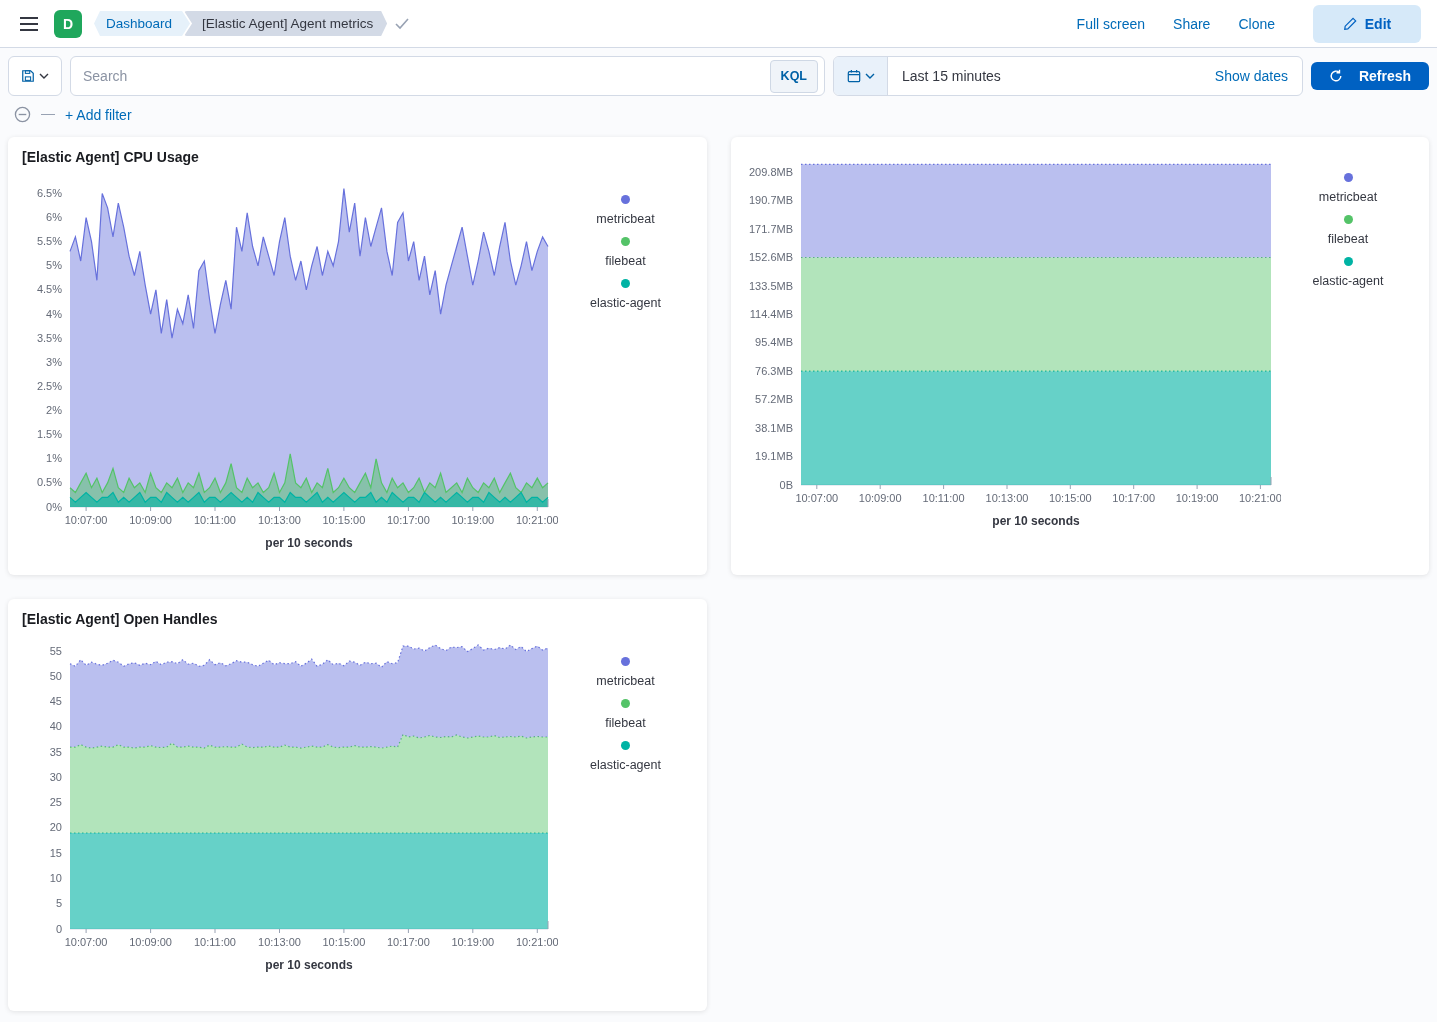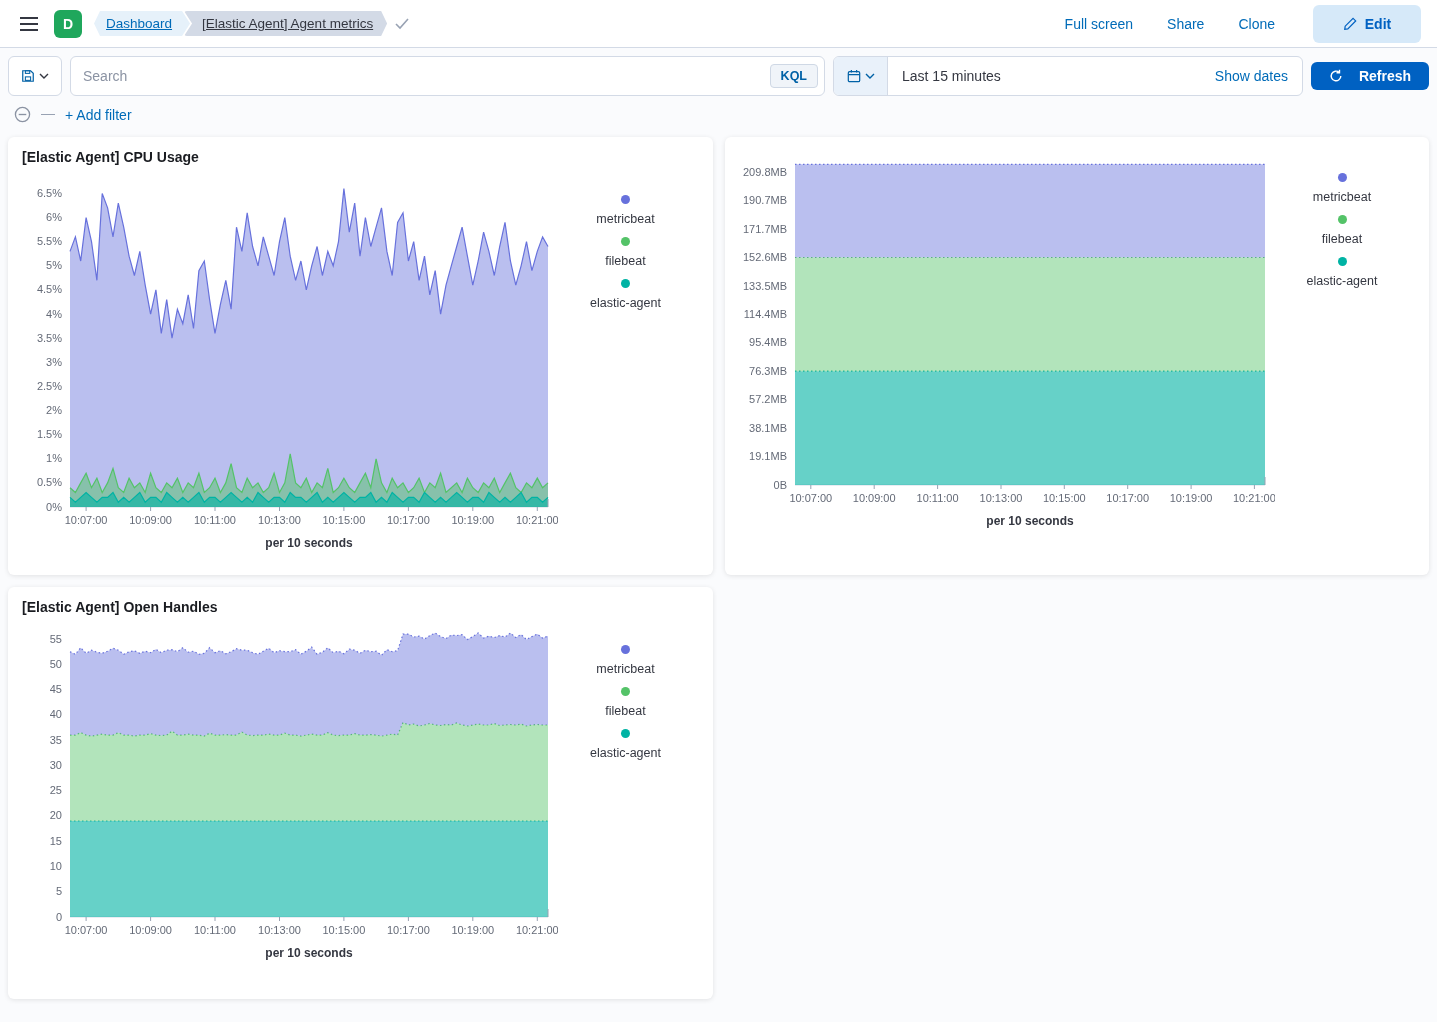--- a/index.html
+++ b/index.html
@@ -15,34 +15,34 @@
   .top-header{
     height:48px; background:#fff; border-bottom:1px solid #d3dae6;
     display:flex; align-items:center; padding:0 16px; gap:12px;
   }
   .menu-btn{ background:none;border:none;cursor:pointer;padding:4px;display:flex; }
   .space-badge{
     width:28px;height:28px;border-radius:6px;background:#1fa75c;color:#fff;
     font-weight:bold;font-size:14px;display:flex;align-items:center;justify-content:center;cursor:pointer;
   }
   .breadcrumbs{ display:flex; align-items:center; }
-  .crumb{ font-size:13.5px; padding:5px 14px; white-space:nowrap;text-decoration:underline; }
+  .crumb{ font-size:13.5px; padding:5px 14px; white-space:nowrap; }
   .crumb.first{
     background:#e6f1fa; color:#006bb8; cursor:pointer;
     clip-path:polygon(6px 0,calc(100% - 8px) 0,100% 50%,calc(100% - 8px) 100%,6px 100%,0 50%);
     padding-left:12px; padding-right:18px; border-radius:3px;
   }
   .crumb.last{
     background:#d3dae6; color:#343741; margin-left:-6px;
     clip-path:polygon(0 0,calc(100% - 6px) 0,100% 50%,calc(100% - 6px) 100%,0 100%,8px 50%);
     padding-left:18px; padding-right:14px; border-radius:3px;
   }
   .check-wrap{ margin-left:8px; display:flex; }
   .hspacer{ flex:1; }
-  .hdr-link{ color:#006bb8; text-decoration:none; font-size:14px; margin-left:22px; cursor:pointer; }
+  .hdr-link{ color:#006bb8; text-decoration:none; font-size:14px; margin-left:16px; cursor:pointer; }
   .edit-btn{
     margin-left:26px; background:#d6e9f9; color:#0061c2; border:none; border-radius:6px;
     height:38px; padding:0 18px; font-size:14px; font-weight:600; cursor:pointer;
     display:flex; align-items:center; gap:8px; min-width:108px; justify-content:center;
   }
 
   
   .query-row{ display:flex; align-items:center; gap:8px; padding:8px 8px 0 8px; }
   .saved-query-btn{
     width:54px;height:40px;background:#fff;border:1px solid #d3dae6;border-radius:6px;
@@ -51,21 +51,21 @@
   .search-box{
     flex:1; height:40px; background:#fff; border:1px solid #d3dae6; border-radius:6px;
     display:flex; align-items:center; overflow:hidden;
   }
   .search-box input{
     flex:1; border:none; outline:none; height:100%; padding:0 12px; font-size:14px;
     font-family:"Liberation Sans", sans-serif; color:#343741; background:transparent;
   }
   .search-box input::placeholder{ color:#8b93a3; }
   .kql-badge{
-    height:24px; margin-right:6px; padding:0 10px; border:1px solid #cfd8e5; border-radius:4px;
+    height:33px; margin-right:6px; padding:0 10px; border:1px solid #cfd8e5; border-radius:4px;
     background:#f0f4f9; color:#0061a6; font-weight:600; font-size:12.5px;
     display:flex; align-items:center; cursor:pointer;
   }
   .date-picker{
     width:470px; height:40px; background:#fff; border:1px solid #d3dae6; border-radius:6px;
     display:flex; align-items:center; overflow:hidden; flex:none;
   }
   .cal-btn{
     height:100%; width:54px; background:#e9f1fa; border:none; border-right:1px solid #d3dae6;
     display:flex; align-items:center; justify-content:center; gap:4px; cursor:pointer;
@@ -79,21 +79,21 @@
   }
 
   
   .filter-row{ display:flex; align-items:center; gap:10px; padding:10px 8px 6px 14px; }
   .filter-dash{ width:14px; height:1px; background:#98a2b3; }
   .add-filter{ color:#006bb8; font-size:14px; text-decoration:none; cursor:pointer; }
 
   
   .panels{
     display:grid; grid-template-columns:1fr 1fr; grid-template-rows:438px 412px;
-    gap:12px; padding:8px;
+    gap:24px; padding:8px;
   }
   .panel{
     background:#fff; border-radius:6px; box-shadow:0 1px 5px rgba(0,0,0,0.1);
     padding:8px 12px; overflow:hidden;
   }
   .panel-title{ font-size:14px; font-weight:700; color:#1a1c21; margin:4px 0 2px 2px; }
   .panel-body{ display:flex; }
   .legend{ width:135px; flex:none; padding-top:28px; display:flex; flex-direction:column; gap:11px; }
   .legend-item{ display:flex; align-items:center; gap:8px; font-size:12.5px; color:#343741; cursor:pointer;flex-direction:column; }
   .legend-dot{ width:9px; height:9px; border-radius:50%; flex:none; }

